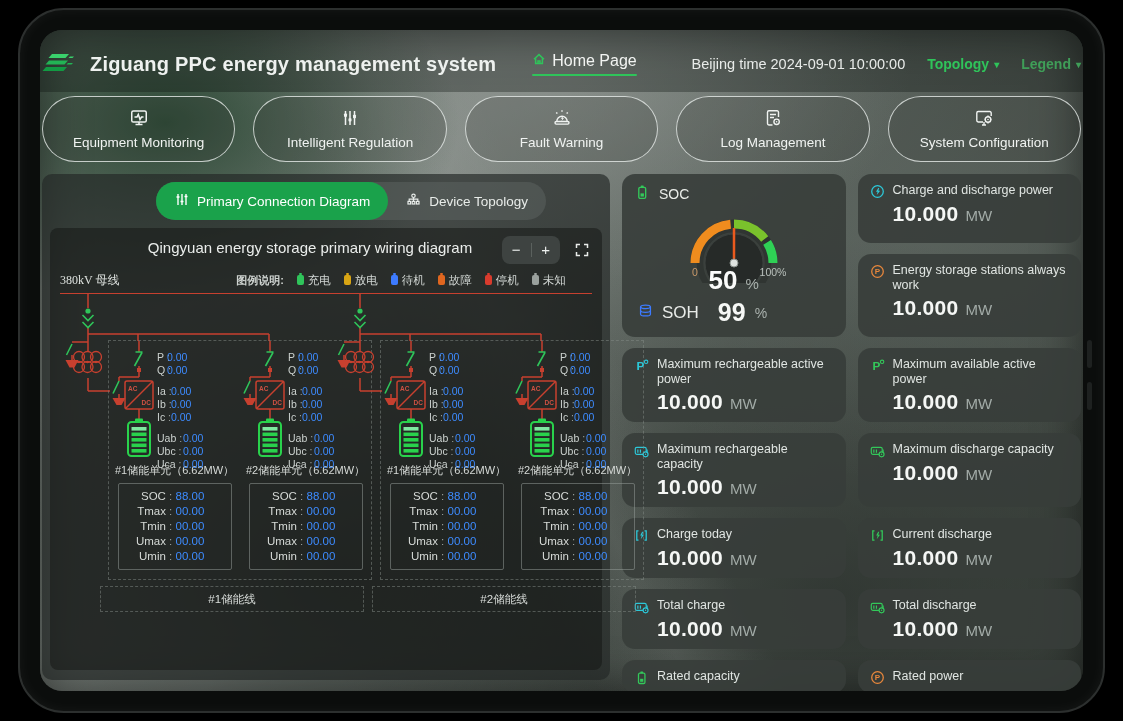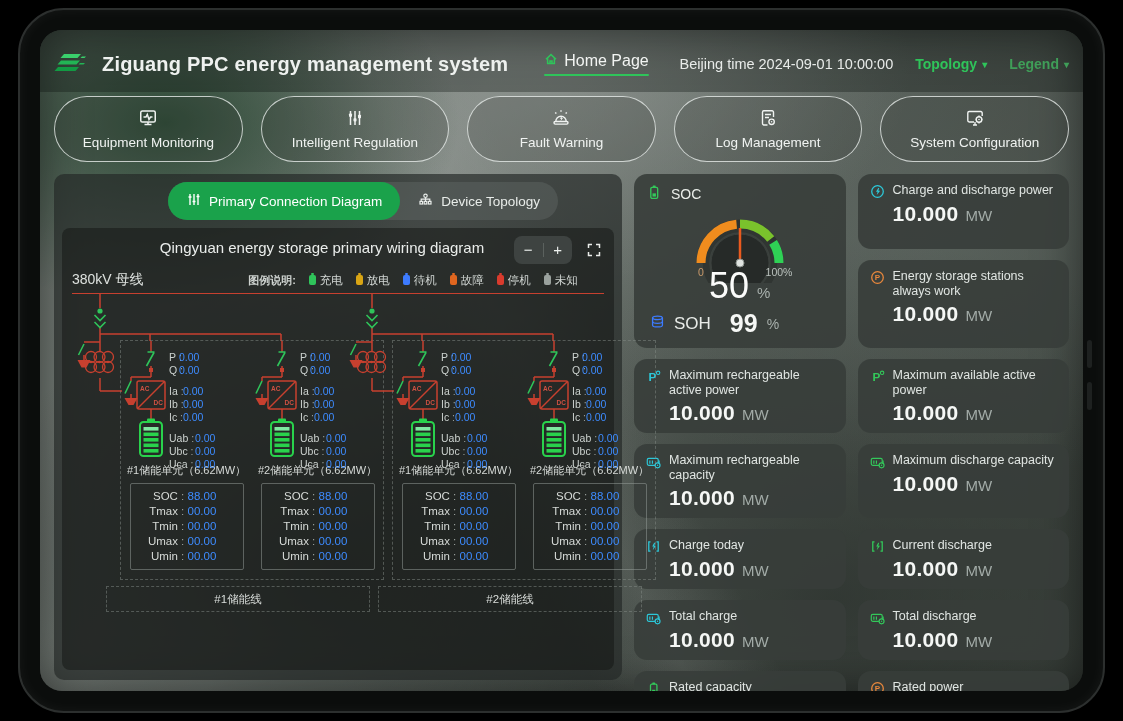--- a/index.html
+++ b/index.html
@@ -13,21 +13,21 @@
     background:
       radial-gradient(420px 260px at 12% 14%, rgba(34,66,44,.85), rgba(34,66,44,0) 70%),
       radial-gradient(500px 300px at 50% 6%, rgba(152,158,154,.55), rgba(152,158,154,0) 70%),
       linear-gradient(62deg, transparent 40%, rgba(176,182,177,.16) 47%, transparent 54%),
       radial-gradient(600px 380px at 86% 28%, rgba(98,107,102,.5), transparent 70%),
       radial-gradient(520px 420px at 28% 82%, rgba(50,58,53,.65), transparent 70%),
       radial-gradient(700px 500px at 76% 86%, rgba(38,44,40,.7), transparent 72%),
       linear-gradient(115deg,#6d756f 0%,#7e8580 35%,#58605a 62%,#3e453f 100%);
     box-shadow:inset 0 0 46px rgba(0,0,0,.55);}
   .topshade{position:absolute;left:0;top:0;right:0;height:62px;background:rgba(10,14,12,.32);}
-  .ui{position:absolute;inset:0;padding:12px 14px;box-sizing:border-box;}
+  .ui{position:absolute;inset:0;padding:12px 2px;box-sizing:border-box;}
 
   
   .hdr{position:relative;display:flex;align-items:center;height:44px;color:#eef1ef;}
   .logo{display:flex;margin-right:12px;}
   .ttl{font-size:20px;font-weight:bold;letter-spacing:.2px;white-space:nowrap;}
   .home{margin-left:36px;display:flex;flex-direction:column;align-items:center;cursor:pointer;}
   .home-row{display:flex;align-items:center;gap:6px;font-size:16px;color:#f2f4f2;}
   .home-underline{margin-top:4px;height:2px;background:#2fc45a;width:100%;border-radius:1px;}
   .hdr-right{margin-left:auto;display:flex;align-items:center;gap:22px;}
   .time{font-size:14.5px;color:#e8ebe9;white-space:nowrap;}
@@ -52,21 +52,21 @@
   .tab.active{background:#1aa24b;border-radius:19px;color:#fff;}
   .dzone{flex:1;margin-top:8px;background:rgba(17,19,18,.5);border-radius:8px;padding:6px 10px;position:relative;}
   .dhead{position:relative;height:34px;}
   .dtitle{position:absolute;left:47%;top:5px;transform:translateX(-50%);font-size:15px;color:#eaedeb;white-space:nowrap;}
   .dctrl{position:absolute;right:2px;top:2px;display:flex;align-items:center;gap:14px;}
   .zbox{display:flex;align-items:center;background:#3e4341;border-radius:8px;height:28px;width:58px;color:#eef1ef;}
   .zbtn{flex:1;text-align:center;font-size:15px;cursor:pointer;line-height:28px;}
   .zdiv{width:1px;height:14px;background:#5b615e;}
   .fsbtn{cursor:pointer;display:flex;}
   .dmeta{display:flex;align-items:center;height:20px;margin-top:2px;}
-  .buslabel{font-size:14px;color:#dde1de;width:150px;}
+  .buslabel{font-size:12px;color:#dde1de;width:150px;font-family:Liberation Serif, serif;}
   .dlegend{flex:1;display:flex;align-items:center;justify-content:center;gap:13px;font-size:11.5px;color:#d3d8d5;}
   .ltitle{font-size:11px;color:#cdd2cf;font-weight:bold;}
   .litem{display:flex;align-items:center;gap:4px;}
   .lbat{width:7px;height:10px;border-radius:2px;position:relative;display:inline-block;}
   .lbat::before{content:"";position:absolute;top:-2px;left:2px;width:3px;height:2px;background:inherit;border-radius:1px;}
   .busline{height:0;border-top:1.5px solid #c7402f;margin-top:3px;}
   .groups{display:flex;gap:14px;padding-left:2px;}
   .group{position:relative;width:310px;height:322px;}
   .gsvg{position:absolute;left:0;top:0;}
   .gbox{position:absolute;left:46px;top:46px;width:262px;height:238px;border:1px dashed rgba(132,140,135,.5);
@@ -80,38 +80,38 @@
   .dl::after{content:"\00a0:\00a0";color:#9aa19d;}
   .w1{width:10px;} .w2{width:14px;} .w3{width:26px;}
   .dv{color:#3d8bff;}
   .uname{margin-top:4px;font-size:11px;color:#d6dad7;white-space:nowrap;}
   .ubox{margin-top:5px;width:112px;border:1px solid rgba(152,160,155,.5);border-radius:2px;padding:5px 0;
         font-size:11.5px;line-height:15px;}
   .brow{display:flex;justify-content:center;}
   .bl{width:44px;text-align:right;color:#d6dad7;}
   .bl::after{content:"\00a0:\00a0";color:#9aa19d;}
   .bv{width:42px;text-align:left;color:#3d8bff;}
-  .linebar{position:absolute;left:32px;width:262px;top:292px;height:24px;border:1px dashed rgba(132,140,135,.5);
+  .linebar{position:absolute;left:38px;width:262px;top:292px;height:24px;border:1px dashed rgba(132,140,135,.5);
            display:flex;align-items:center;justify-content:center;font-size:11.5px;color:#d9ddda;}
 
   
   .rpanel{flex:1;display:grid;grid-template-columns:1fr 1fr;gap:11px 12px;align-content:stretch;}
   .card{background:rgba(55,61,58,.9);border-radius:13px;padding:9px 12px 8px;color:#e3e8e5;box-sizing:border-box;}
   .ctop{display:flex;gap:8px;align-items:flex-start;}
   .cicon{margin-top:1px;flex:0 0 auto;display:flex;}
   .clabel{font-size:12.5px;line-height:15px;color:#e0e5e2;}
   .cval{margin-top:3px;padding-left:23px;display:flex;align-items:baseline;gap:7px;}
   .cnum{font-size:21px;font-weight:bold;color:#f5f7f5;letter-spacing:.3px;}
   .cunit{font-size:15px;color:#a2aba7;}
   .cyan{color:#2cc8d9;} .grn{color:#33c85a;} .org{color:#e8873c;} .blu{color:#3d7bff;}
   .soccard{grid-row:1 / span 2;display:flex;flex-direction:column;padding:10px 12px 8px;}
   .sochead{display:flex;gap:9px;align-items:center;font-size:14px;color:#eaede9;}
   .gaugewrap{display:flex;flex-direction:column;align-items:center;margin-top:2px;}
   .gval{margin-top:-18px;display:flex;align-items:baseline;gap:8px;z-index:1;}
-  .gv{font-size:36px;font-weight:normal;color:#fbfcfb;}
+  .gv{font-size:26px;font-weight:bold;color:#fbfcfb;}
   .gu{font-size:15px;color:#a9b1ad;}
   .sohrow{display:flex;align-items:center;gap:9px;margin-top:auto;padding:2px 4px 2px;}
   .sohl{font-size:17px;color:#e8ebe8;}
   .sohv{font-size:25px;font-weight:bold;color:#f6f8f6;margin-left:10px;}
   .sohu{font-size:14px;color:#a9b1ad;}
 </style>
 </head>
 <body>
 
 <div class="stage">

